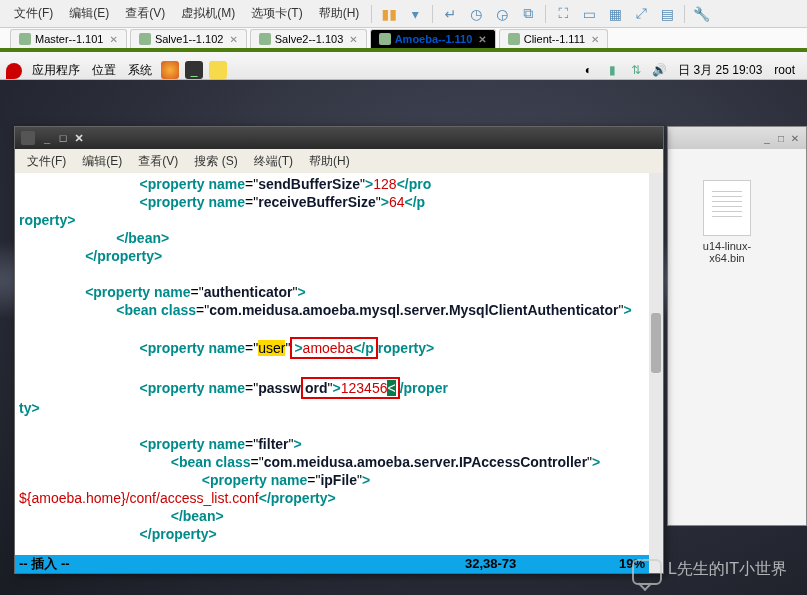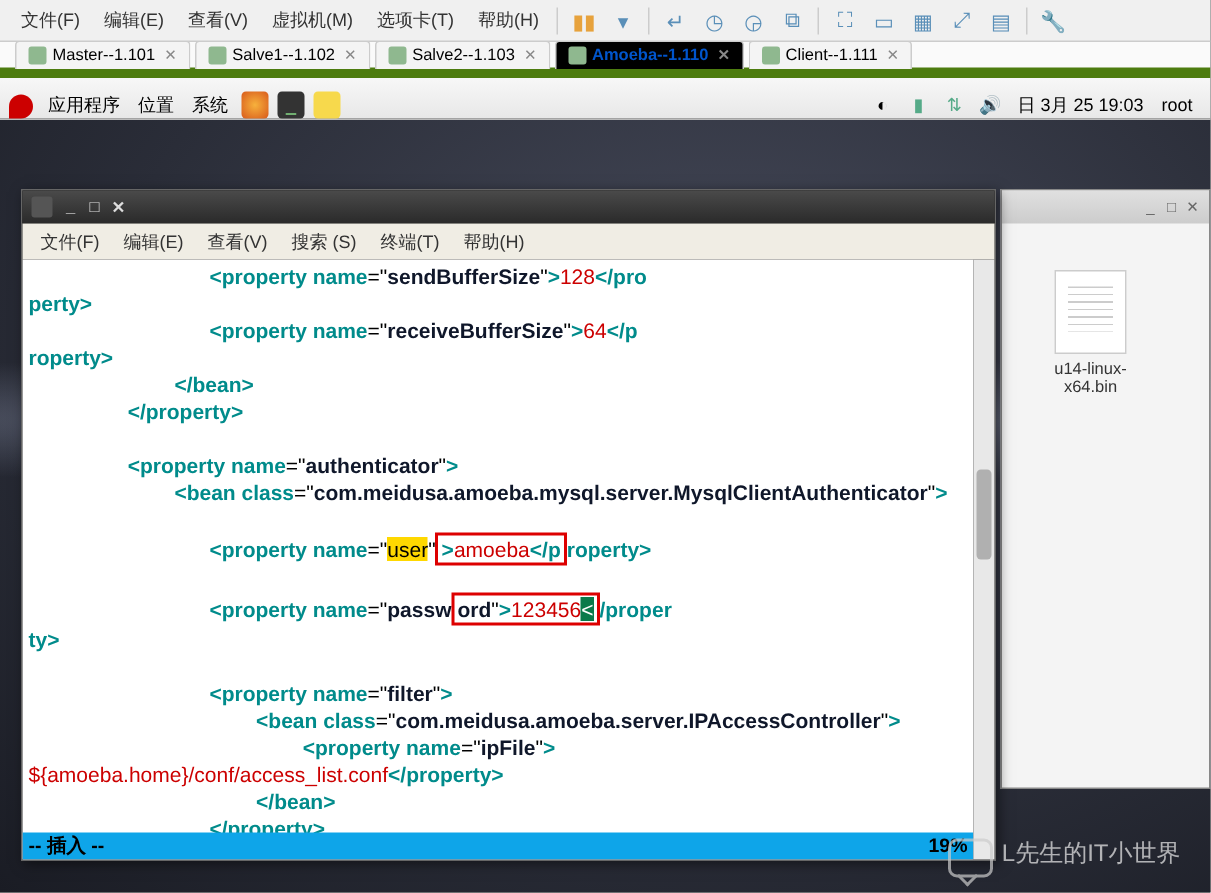--- a/index.html
+++ b/index.html
@@ -3,21 +3,21 @@
 <meta charset="utf-8">
 <style>
 * { margin: 0; padding: 0; box-sizing: border-box; font-family: "Microsoft YaHei", sans-serif; }
 body { width: 807px; height: 595px; background: linear-gradient(180deg, #333 0%, #222 60%, #111 100%); position: relative; overflow: hidden; }
 
 .vm-menubar { position: absolute; top: 0; left: 0; right: 0; height: 28px; background: #f0f0f0; border-bottom: 1px solid #ccc; display: flex; align-items: center; padding: 0 6px; font-size: 12px; color: #333; }
 .vm-menubar .menu-item { padding: 0 8px; cursor: pointer; }
 .vm-menubar .sep { width: 1px; height: 18px; background: #ccc; margin: 0 4px; }
 .vm-menubar .tool-icon { width: 20px; height: 20px; margin: 0 3px; display: inline-flex; align-items: center; justify-content: center; color: #5a8fb8; font-size: 14px; cursor: pointer; }
 
-.vm-tabs { position: absolute; top: 28px; left: 0; right: 0; height: 24px; background: #fafafa; border-bottom: 7px solid #4d7c0f; display: flex; align-items: center; padding-left: 10px; font-size: 11px; }
+.vm-tabs { position: absolute; top: 28px; left: 0; right: 0; height: 24px; background: #fafafa; border-bottom: 4px solid #4d7c0f; display: flex; align-items: flex-end; padding-left: 10px; font-size: 11px; }
 .vm-tab { display: flex; align-items: center; padding: 3px 8px; border: 1px solid #ccc; border-bottom: none; background: #f4f4f4; margin-right: 3px; border-radius: 3px 3px 0 0; cursor: pointer; }
 .vm-tab.active { background: #000000; font-weight: bold; color: #0055cc; }
 .vm-tab .tab-icon { width: 12px; height: 12px; background: #8fb88f; margin-right: 4px; border-radius: 2px; }
 .vm-tab .close { margin-left: 6px; color: #888; font-size: 10px; }
 
 .desktop-bar { position: absolute; top: 52px; left: 0; right: 0; height: 28px; background: linear-gradient(#f7f7f7, #e8e8e8); border-bottom: 1px solid #bbb; display: flex; align-items: flex-end; padding: 0 6px; font-size: 12px; }
 .desktop-bar .redhat { width: 16px; height: 16px; background: #c00; border-radius: 50% 50% 50% 0; margin-right: 4px; }
 .desktop-bar .ditem { padding: 0 6px; cursor: pointer; }
 .desktop-bar .app-icon { width: 18px; height: 18px; margin: 0 3px; border-radius: 3px; display: inline-flex; align-items: center; justify-content: center; font-size: 12px; }
 .desktop-bar .right { margin-left: auto; display: flex; align-items: center; }
@@ -164,21 +164,20 @@
     <span class="mitem">文件(F)</span>
     <span class="mitem">编辑(E)</span>
     <span class="mitem">查看(V)</span>
     <span class="mitem">搜索 (S)</span>
     <span class="mitem">终端(T)</span>
     <span class="mitem">帮助(H)</span>
   </div>
 
   <div class="term-body">
 <div style="white-space:pre;">                               <span class="tag">&lt;property</span> <span class="attr">name</span>="<span class="val-red">sendBufferSize</span>"<span class="tag">&gt;</span><span class="txt-red">128</span><span class="tag">&lt;/pro</span></div>
-<div style="white-space:pre;"><span class="tag">perty&gt;</span></div>
 <div style="white-space:pre;">                               <span class="tag">&lt;property</span> <span class="attr">name</span>="<span class="val-red">receiveBufferSize</span>"<span class="tag">&gt;</span><span class="txt-red">64</span><span class="tag">&lt;/p</span></div>
 <div style="white-space:pre;"><span class="tag">roperty&gt;</span></div>
 <div style="white-space:pre;">                         <span class="tag">&lt;/bean&gt;</span></div>
 <div style="white-space:pre;">                 <span class="tag">&lt;/property&gt;</span></div>
 <div>&nbsp;</div>
 <div style="white-space:pre;">                 <span class="tag">&lt;property</span> <span class="attr">name</span>="<span class="val-red">authenticator</span>"<span class="tag">&gt;</span></div>
 <div style="white-space:pre;">                         <span class="tag">&lt;bean</span> <span class="attr">class</span>="<span class="val-red">com.meidusa.amoeba.mysql.server.MysqlClientAuthenticator</span>"<span class="tag">&gt;</span></div>
 <div>&nbsp;</div>
 <div style="white-space:pre;">                               <span class="tag">&lt;property</span> <span class="attr">name</span>="<span class="hl-yellow">user</span>"<span class="box-red"><span class="tag">&gt;</span><span class="txt-red">amoeba</span><span class="tag">&lt;/p</span></span><span class="tag">roperty&gt;</span></div>
 <div>&nbsp;</div>
@@ -186,20 +185,21 @@
 <div style="white-space:pre;"><span class="tag">ty&gt;</span></div>
 <div>&nbsp;</div>
 <div style="white-space:pre;">                               <span class="tag">&lt;property</span> <span class="attr">name</span>="<span class="val-red">filter</span>"<span class="tag">&gt;</span></div>
 <div style="white-space:pre;">                                       <span class="tag">&lt;bean</span> <span class="attr">class</span>="<span class="val-red">com.meidusa.amoeba.server.IPAccessController</span>"<span class="tag">&gt;</span></div>
 <div style="white-space:pre;">                                               <span class="tag">&lt;property</span> <span class="attr">name</span>="<span class="val-red">ipFile</span>"<span class="tag">&gt;</span></div>
 <div style="white-space:pre;"><span class="txt-red">${amoeba.home}/conf/access_list.conf</span><span class="tag">&lt;/property&gt;</span></div>
 <div style="white-space:pre;">                                       <span class="tag">&lt;/bean&gt;</span></div>
 <div style="white-space:pre;">                               <span class="tag">&lt;/property&gt;</span></div>
 <div class="statusline">
   <span class="sl-left">-- 插入 --</span>
+  <span style="width:130px">32,38-73</span>
   <span style="width:50px;text-align:right">19%</span>
 </div>
   </div>
   <div class="term-scroll">
       <div class="thumb"></div>
     </div>
 </div>
 
 <div class="watermark">
   <span class="bubble"></span>

